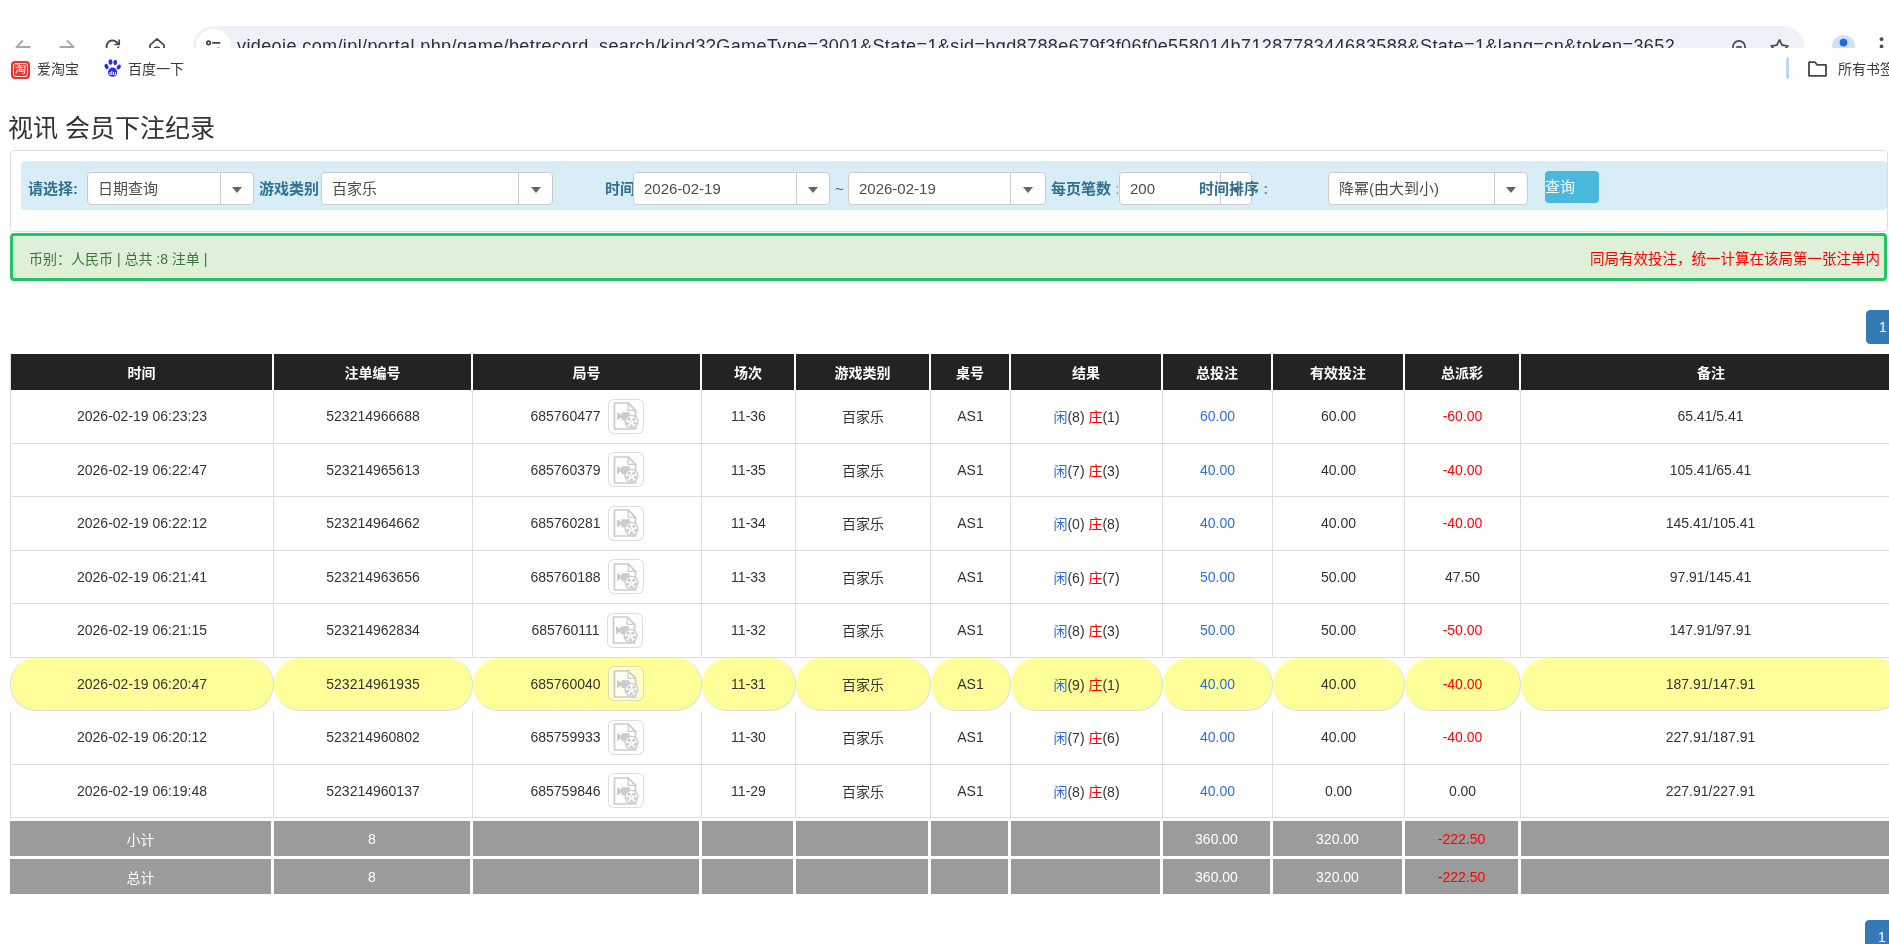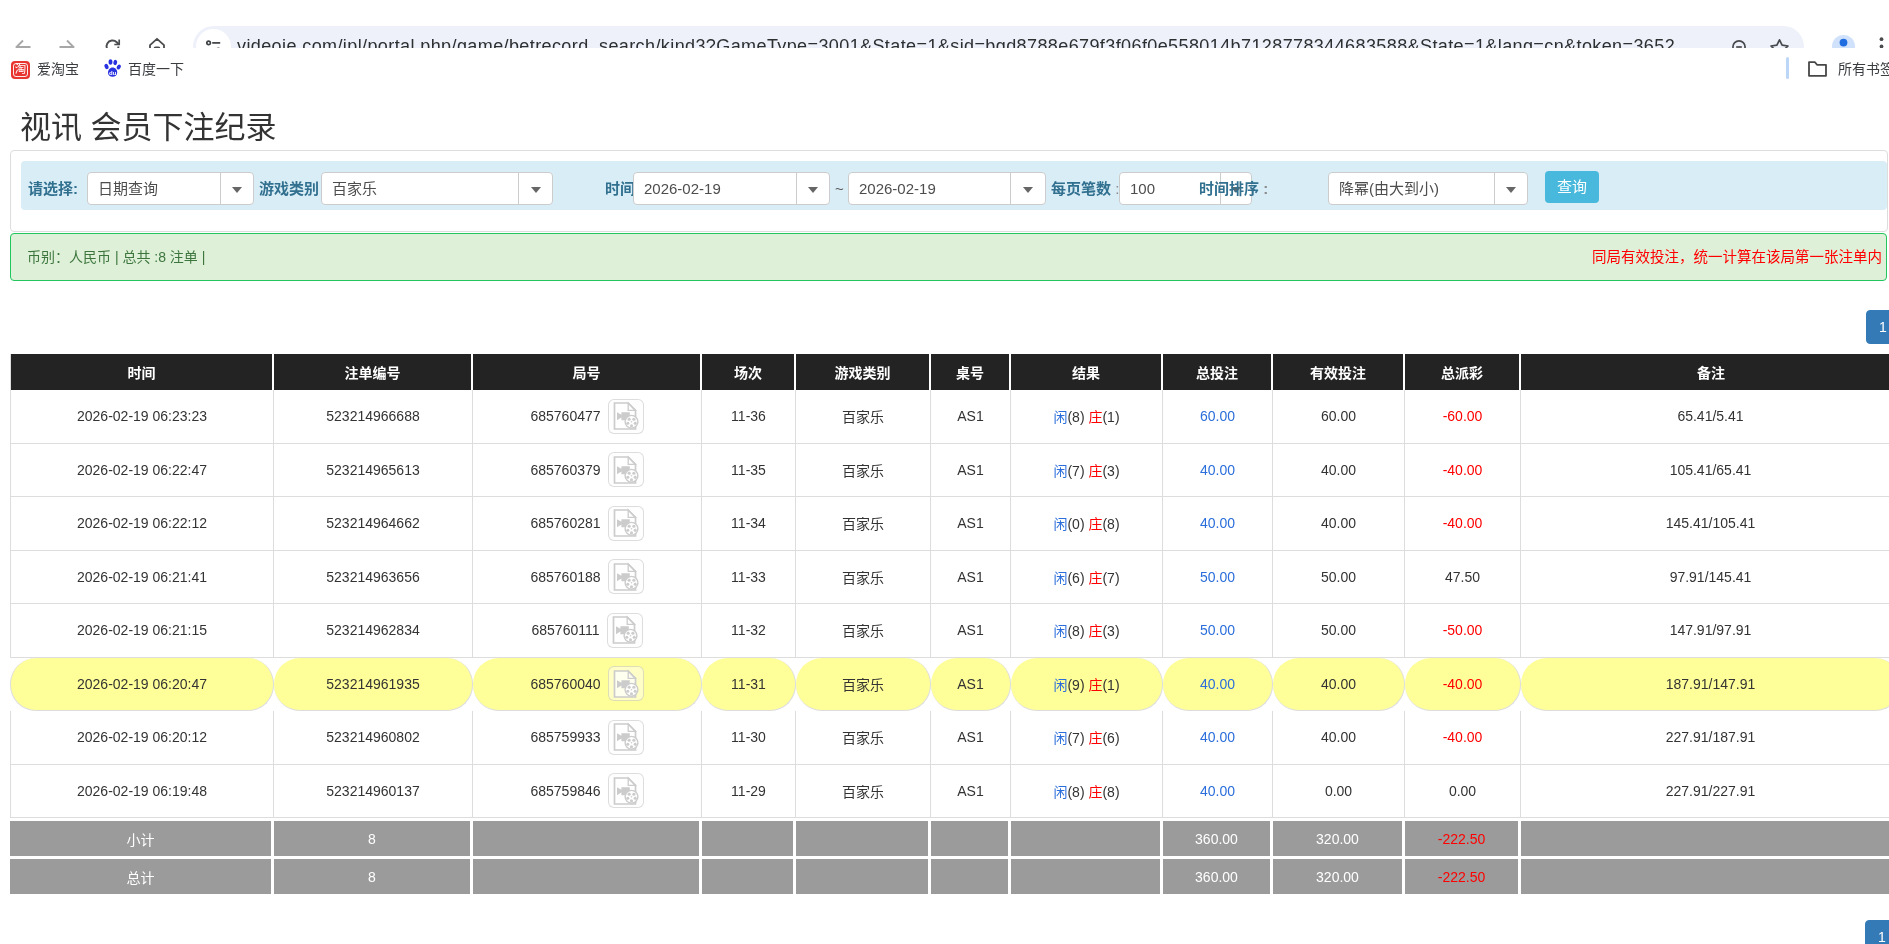--- a/index.html
+++ b/index.html
@@ -12,30 +12,30 @@
 #siteicon { position:absolute; left:3px; top:3px; width:35px; height:35px; border-radius:50%; background:#fff; }
 #urltext { position:absolute; left:44px; top:0; height:41px; line-height:41px; font-size:18px; color:#2d2f31; white-space:nowrap; letter-spacing:0.4px; }
 #avatar { position:absolute; left:1832px; top:11px; width:23px; height:23px; border-radius:50%; background:#cfe1fb; overflow:hidden; }
 
 #bookmarks { position:absolute; left:0; top:48px; width:1889px; height:42px; background:#fff; }
 .bktext { position:absolute; top:0; height:42px; line-height:42px; font-size:14px; color:#3a3d40; white-space:nowrap; }
 #tb-ico { position:absolute; left:11px; top:13px; width:19px; height:18px; background:#e8352f; border-radius:4px; color:#fff; text-align:center; font-size:11.5px; line-height:17px; }
 #tb-ico:after { content:""; position:absolute; left:2px; top:2px; right:2px; bottom:2px; border:1px solid rgba(255,255,255,0.9); border-radius:3px; }
 #bm-sep { position:absolute; left:1786px; top:9px; width:3px; height:22px; background:#bcd6f7; border-radius:2px; }
 
-#title { position:absolute; left:20px; top:113px; font-size:31px; line-height:30px; color:#333; }
+#title { position:absolute; left:8px; top:113px; font-size:25px; line-height:30px; color:#333; }
 #panel { position:absolute; left:10px; top:150px; width:1878px; height:82px; border:1px solid #ddd; border-radius:4px; background:#fff; }
 #bluebar { position:absolute; left:21px; top:161px; width:1866px; height:49px; background:#d9edf7; border-radius:4px; }
 .flabel { position:absolute; top:172px; height:33px; line-height:33px; font-size:15px; font-weight:bold; color:#31708f; white-space:nowrap; }
 .ctl { position:absolute; top:172px; height:33px; background:#fff; border:1px solid #ccc; border-radius:4px; }
 .ctl .txt { position:absolute; left:10px; top:0; height:31px; line-height:31px; font-size:15px; color:#4d4d4d; white-space:nowrap; }
 .ctl .arr { position:absolute; top:0; bottom:0; border-left:1px solid #ccc; }
 .ctl .arr:after { content:""; position:absolute; left:50%; top:50%; margin-left:-5px; margin-top:-2px; border-left:5.5px solid transparent; border-right:5.5px solid transparent; border-top:6.5px solid #666; }
-#btnquery { position:absolute; left:1545px; top:171px; width:54px; height:32px; background:#48b9dc; border-radius:4px; color:#fff; font-size:15px; text-align:center; line-height:32px; }
-#greenbar { position:absolute; left:10px; top:233px; width:1877px; height:48px; background:#dff0d8; border:1px solid #22c55e; border-radius:4px; }
+#btnquery { position:absolute; left:1545px; top:171px; width:54px; height:32px; background:#48b9dc; border-radius:4px; color:#fff; font-size:15px; line-height:32px; }
+#greenbar { position:absolute; left:10px; top:233px; width:1877px; height:48px; background:#dff0d8; border:3px solid #22c55e; border-radius:4px; }
 #greenbar .gtxt { position:absolute; left:16px; top:0; height:46px; line-height:46px; font-size:14px; color:#3c763d; }
 #greenbar .rtxt { position:absolute; right:4px; top:0; height:46px; line-height:46px; font-size:14.5px; color:#f00; }
 .pagbtn { position:absolute; left:1866px; width:34px; height:34px; background:#337ab7; border:1px solid #337ab7; border-radius:4px; color:#fff; font-size:14px; text-align:center; line-height:32px; }
 
 #tblwrap { position:absolute; left:10px; top:354px; width:1879px; height:612px; overflow:hidden; }
 table { border-collapse:separate; border-spacing:0; table-layout:fixed; width:1891px; font-size:14px; color:#333; }
 th { background:#232323; color:#fff; font-weight:bold; height:36px; font-size:14px;
      border-right:2px solid #fff; text-align:center; vertical-align:middle; }
 th:first-child { border-left:1px solid #ddd; }
 th:last-child { border-right:none; }
@@ -133,21 +133,21 @@
     <span class="txt">2026-02-19</span>
     <div class="arr" style="right:0;width:33px;"></div>
   </div>
 <span class="flabel" style="left:835px; font-weight:normal; color:#555;">~</span>
 <div class="ctl" style="left:848px; width:198px;">
     <span class="txt">2026-02-19</span>
     <div class="arr" style="right:0;width:35px;"></div>
   </div>
 <span class="flabel" style="left:1051px;">每页笔数<span style="color:#8a8a8a;font-weight:normal;"> :</span></span>
 <div class="ctl" style="left:1119px; width:133px;">
-    <span class="txt">100</span>
+    <span class="txt">200</span>
     <div class="arr" style="right:0;width:31px;"></div>
   </div>
 <span class="flabel" style="left:1199px;">时间排序<span style="color:#8a8a8a;"> :</span></span>
 <div class="ctl" style="left:1328px; width:200px;">
     <span class="txt">降幂(由大到小)</span>
     <div class="arr" style="right:0;width:33px;"></div>
   </div>
 <div id="btnquery">查询</div>
 <div id="greenbar">
     <span class="gtxt">币别：人民币 | 总共 :8 注单 |</span>

